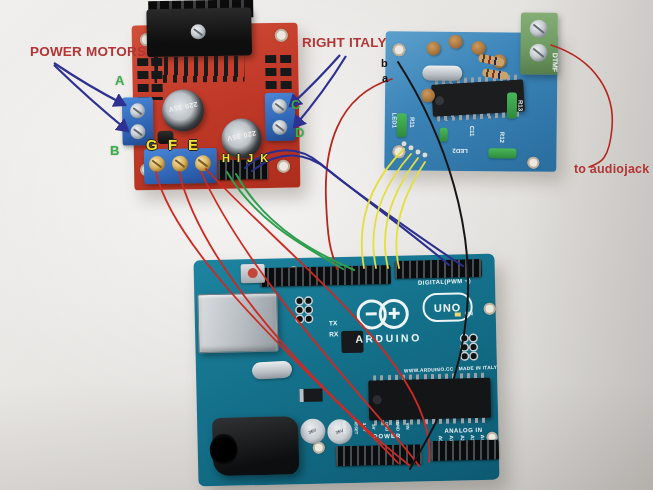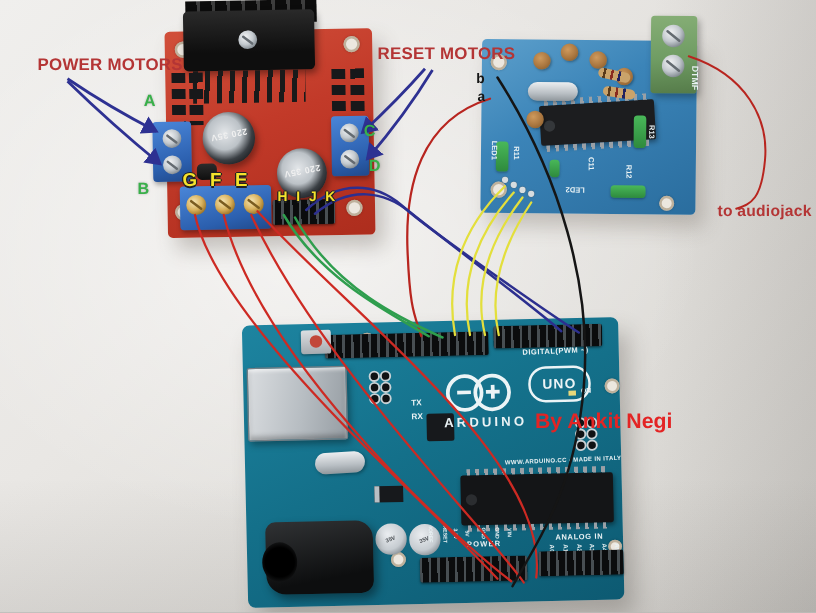--- a/index.html
+++ b/index.html
@@ -302,23 +302,22 @@
 
     <path d="M404,149 C362,190 358,234 364,268" stroke="#e3df3c" stroke-width="1.8" fill="none" stroke-linecap="round"></path>
     <path d="M411,154 C372,198 370,239 376,268" stroke="#e3df3c" stroke-width="1.8" fill="none" stroke-linecap="round"></path>
     <path d="M418,158 C382,205 382,243 388,268" stroke="#e3df3c" stroke-width="1.8" fill="none" stroke-linecap="round"></path>
     <path d="M425,162 C393,210 394,246 399,268" stroke="#e3df3c" stroke-width="1.8" fill="none" stroke-linecap="round"></path>
 
     <path d="M398,62 C448,140 474,230 467,310 S432,430 410,469" stroke="#151515" stroke-width="2" fill="none" stroke-linecap="round"></path>
   </svg>
 
   <div class="ov ann" style="left:30px;top:44px;">POWER MOTORS</div>
-  <div class="ov ann" style="left:302px;top:35px;">RESET MOTORS</div>
+  <div class="ov ann" style="left:302px;top:35px;">RIGHT ITALY</div>
   <div class="ov ann" style="left:574px;top:162px;font-size:12.5px;">to audiojack</div>
-  <div class="ov byline" style="left:428px;top:327px;">By Ankit Negi</div>
 
   <div class="ov lgreen" style="left:115px;top:73px;">A</div>
   <div class="ov lgreen" style="left:110px;top:143px;">B</div>
   <div class="ov lgreen" style="left:291px;top:97px;">C</div>
   <div class="ov lgreen" style="left:295px;top:125px;">D</div>
   <div class="ov lyellow" style="left:146px;top:136px;">G</div>
   <div class="ov lyellow" style="left:168px;top:136px;">F</div>
   <div class="ov lyellow" style="left:188px;top:136px;">E</div>
   <div class="ov lyellow small" style="left:222px;top:152px;">H I J K</div>
   <div class="ov lblack" style="left:381px;top:57px;">b</div>

